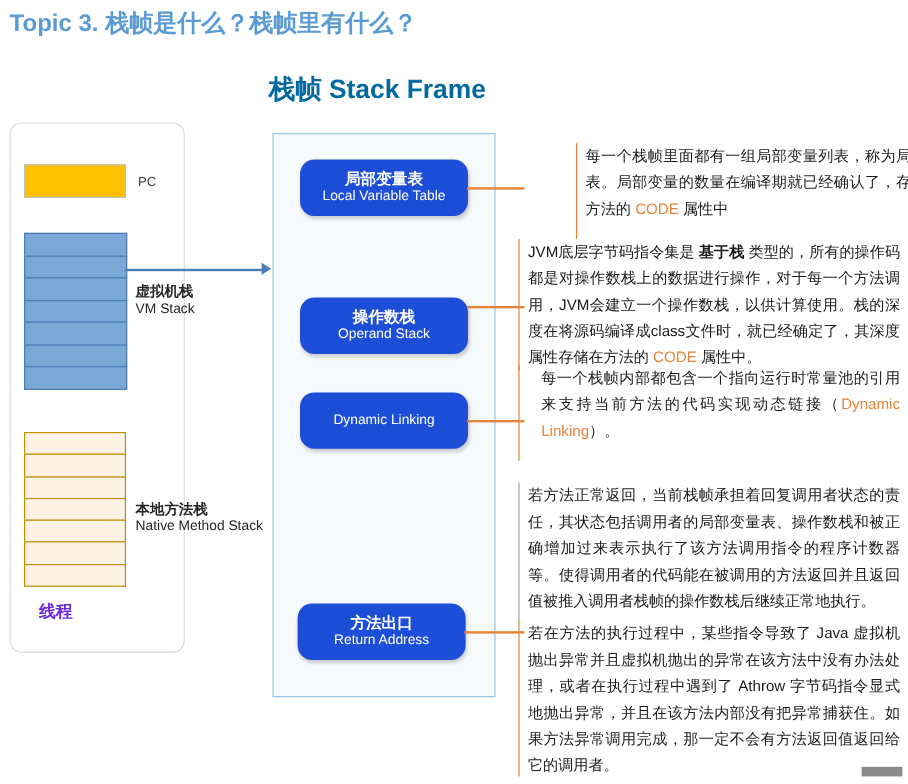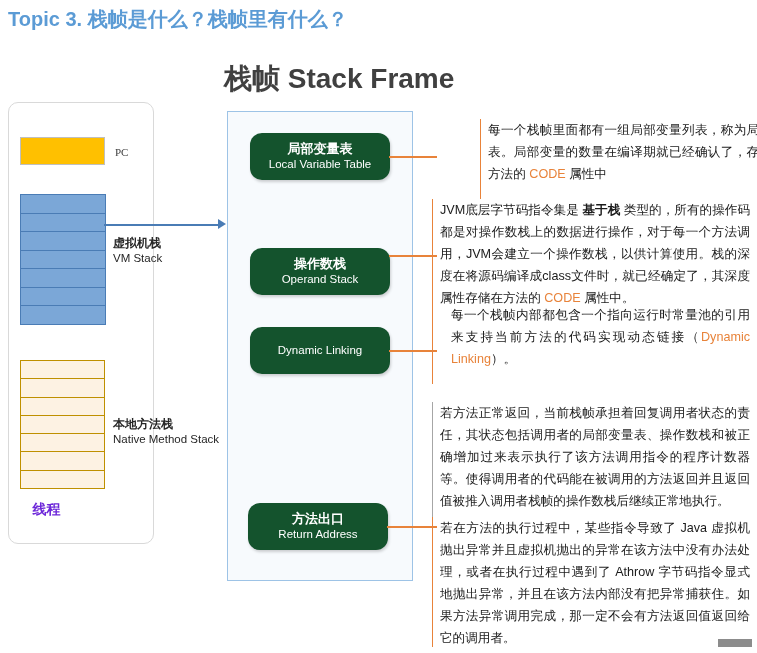--- a/index.html
+++ b/index.html
@@ -25,23 +25,23 @@
     color: #5b9bd5;
     letter-spacing: 0px;
     white-space: nowrap;
   }
 
   
   #main-title {
     position: absolute;
     left: 224px;
     top: 60px;
-    font-size: 28px;
+    font-size: 22px;
     font-weight: bold;
-    color: #404040;
+    color: #0369a1;
     white-space: nowrap;
   }
 
   
   #thread-card {
     position: absolute;
     left: 8px;
     top: 102px;
     width: 146px;
     height: 442px;
@@ -60,21 +60,20 @@
     background: #ffc000;
     border: 1px solid #bfbfbf;
     box-sizing: border-box;
   }
   #pc-label {
     position: absolute;
     left: 115px;
     top: 146px;
     font-size: 11px;
     color: #404040;
-    font-family: Liberation Serif, serif;
   }
 
   #vm-stack {
     position: absolute;
     left: 20px;
     top: 194px;
     width: 86px;
     height: 137px;
     box-sizing: border-box;
   }
@@ -166,21 +165,21 @@
     height: 470px;
     border: 1px solid #9dc3e6;
     background: #f7fafd;
     box-sizing: border-box;
   }
 
   .frame-box {
     position: absolute;
     width: 140px;
     height: 47px;
-    background: #14532d;
+    background: #1d4ed8;
     border-radius: 12px;
     box-shadow: 1px 2px 3px rgba(0,0,0,0.18);
     color: #ffffff;
     text-align: center;
     box-sizing: border-box;
     display: flex;
     flex-direction: column;
     justify-content: center;
     line-height: 1.25;
   }

